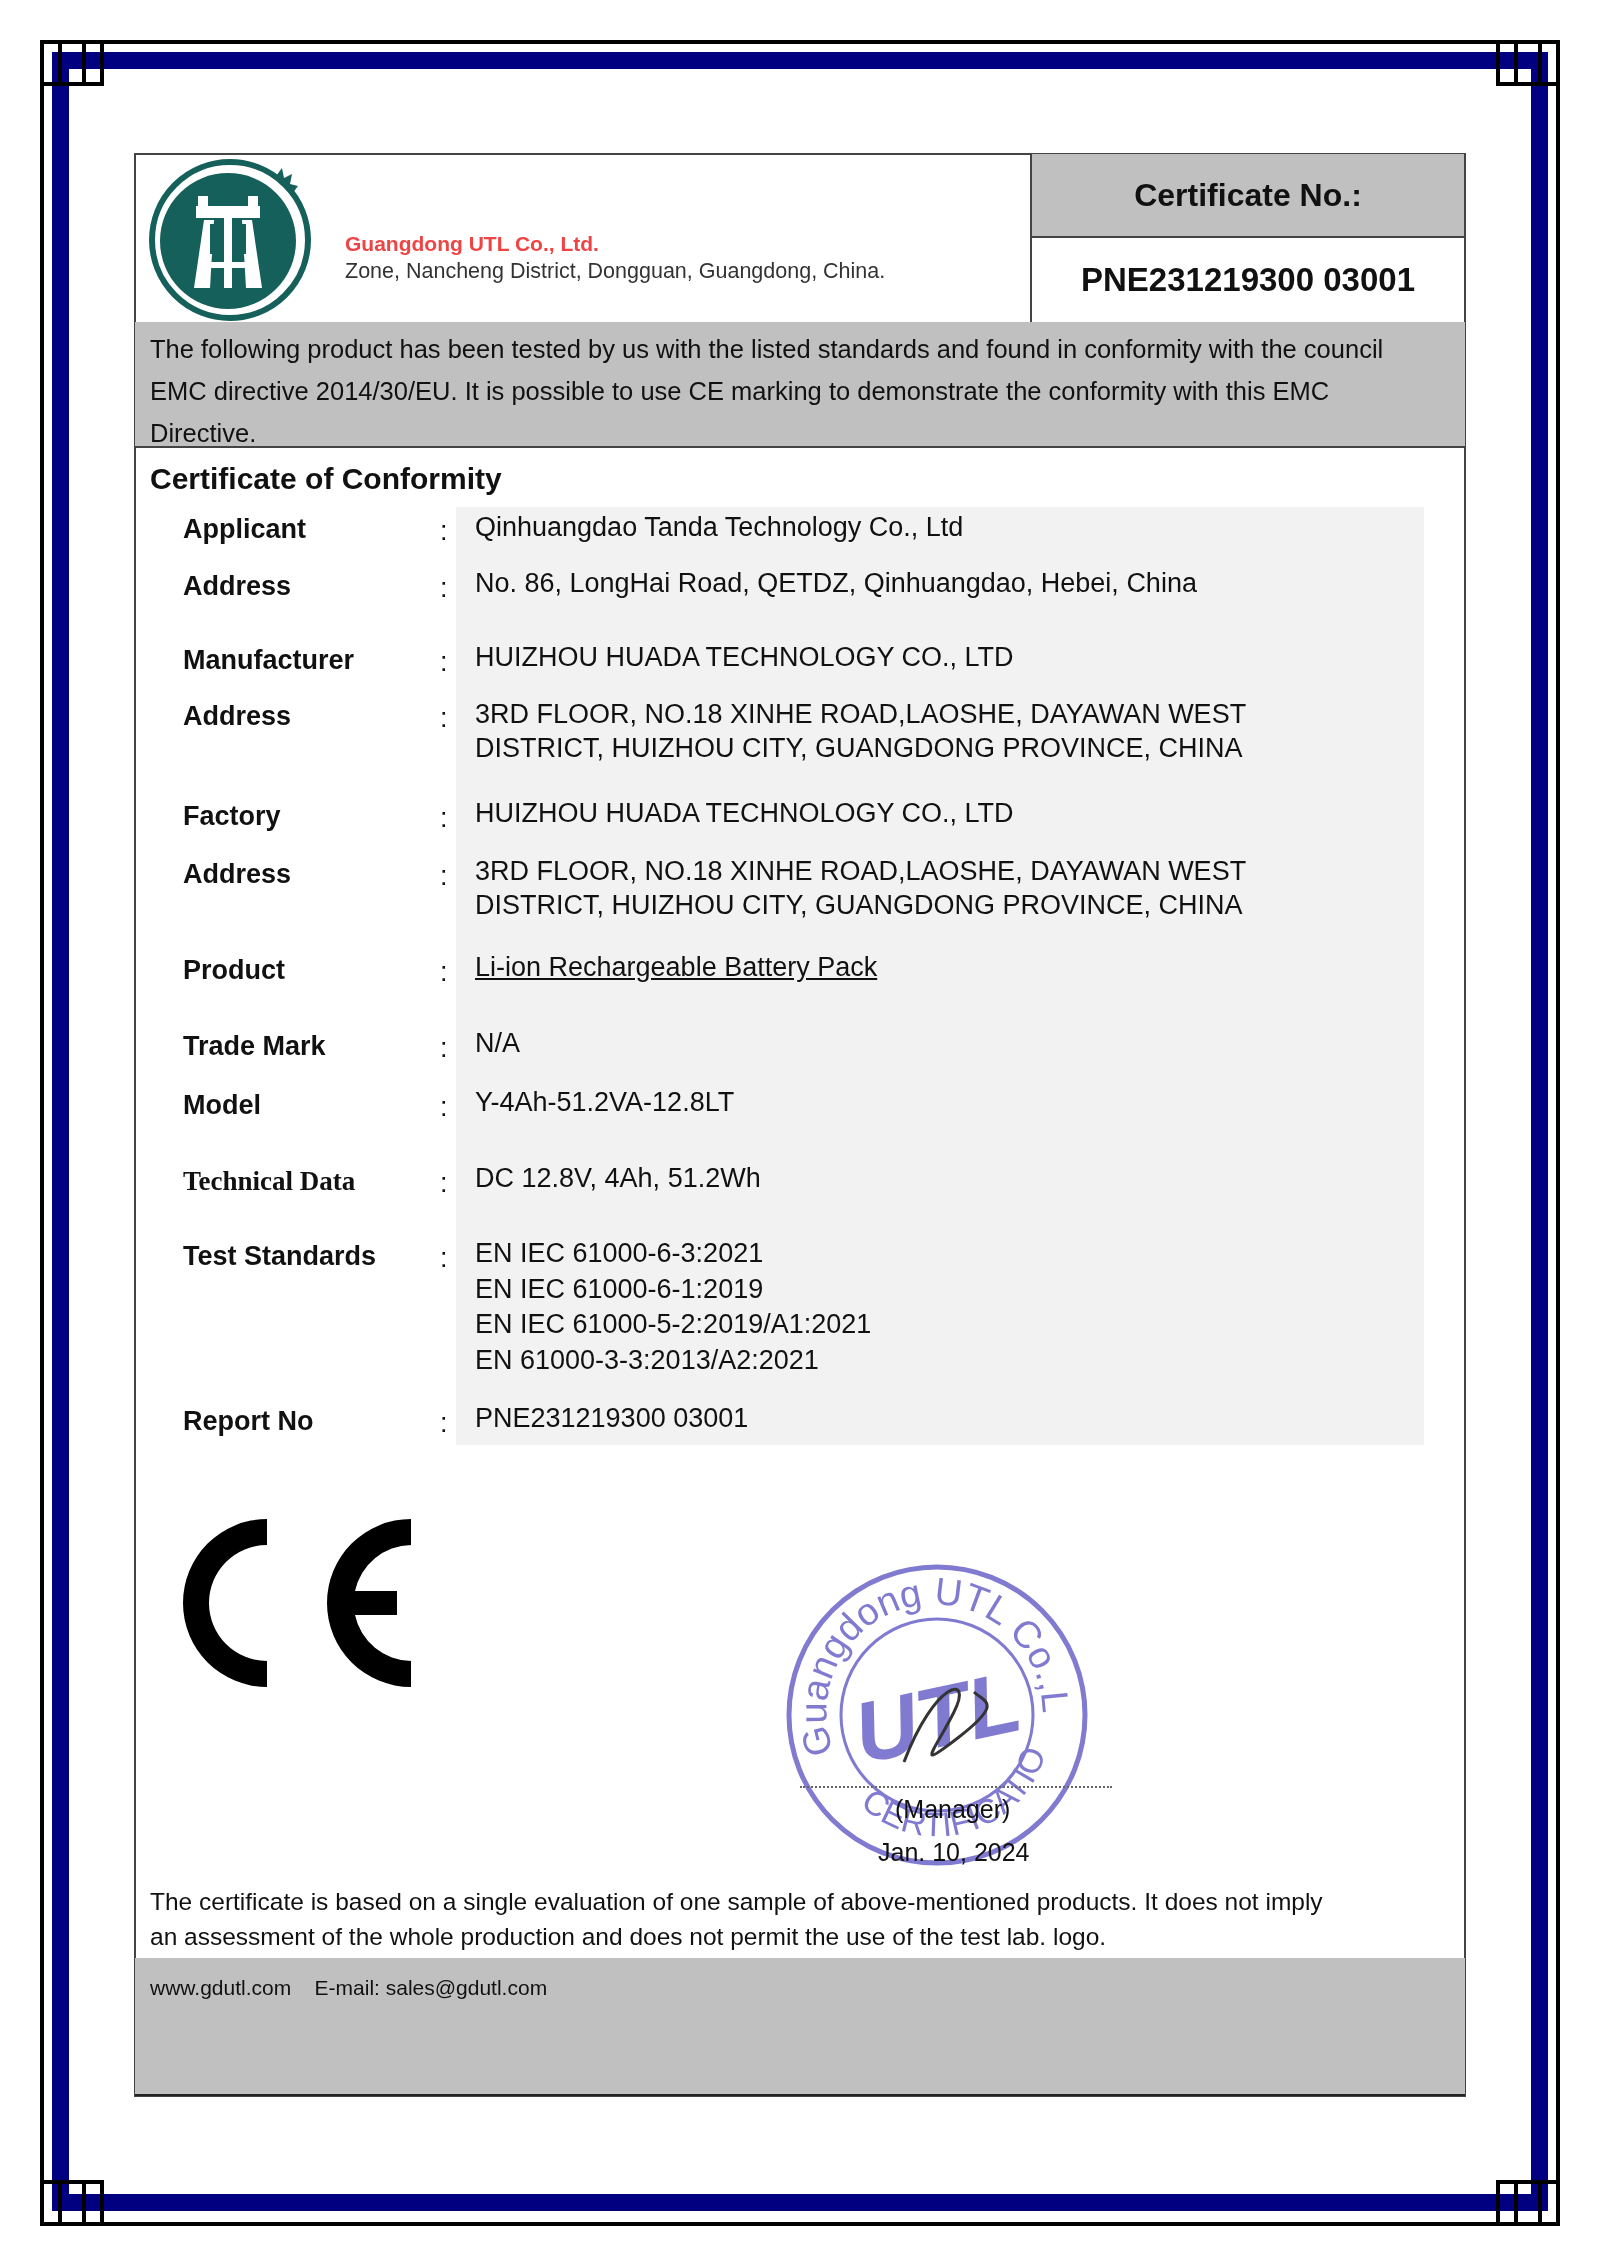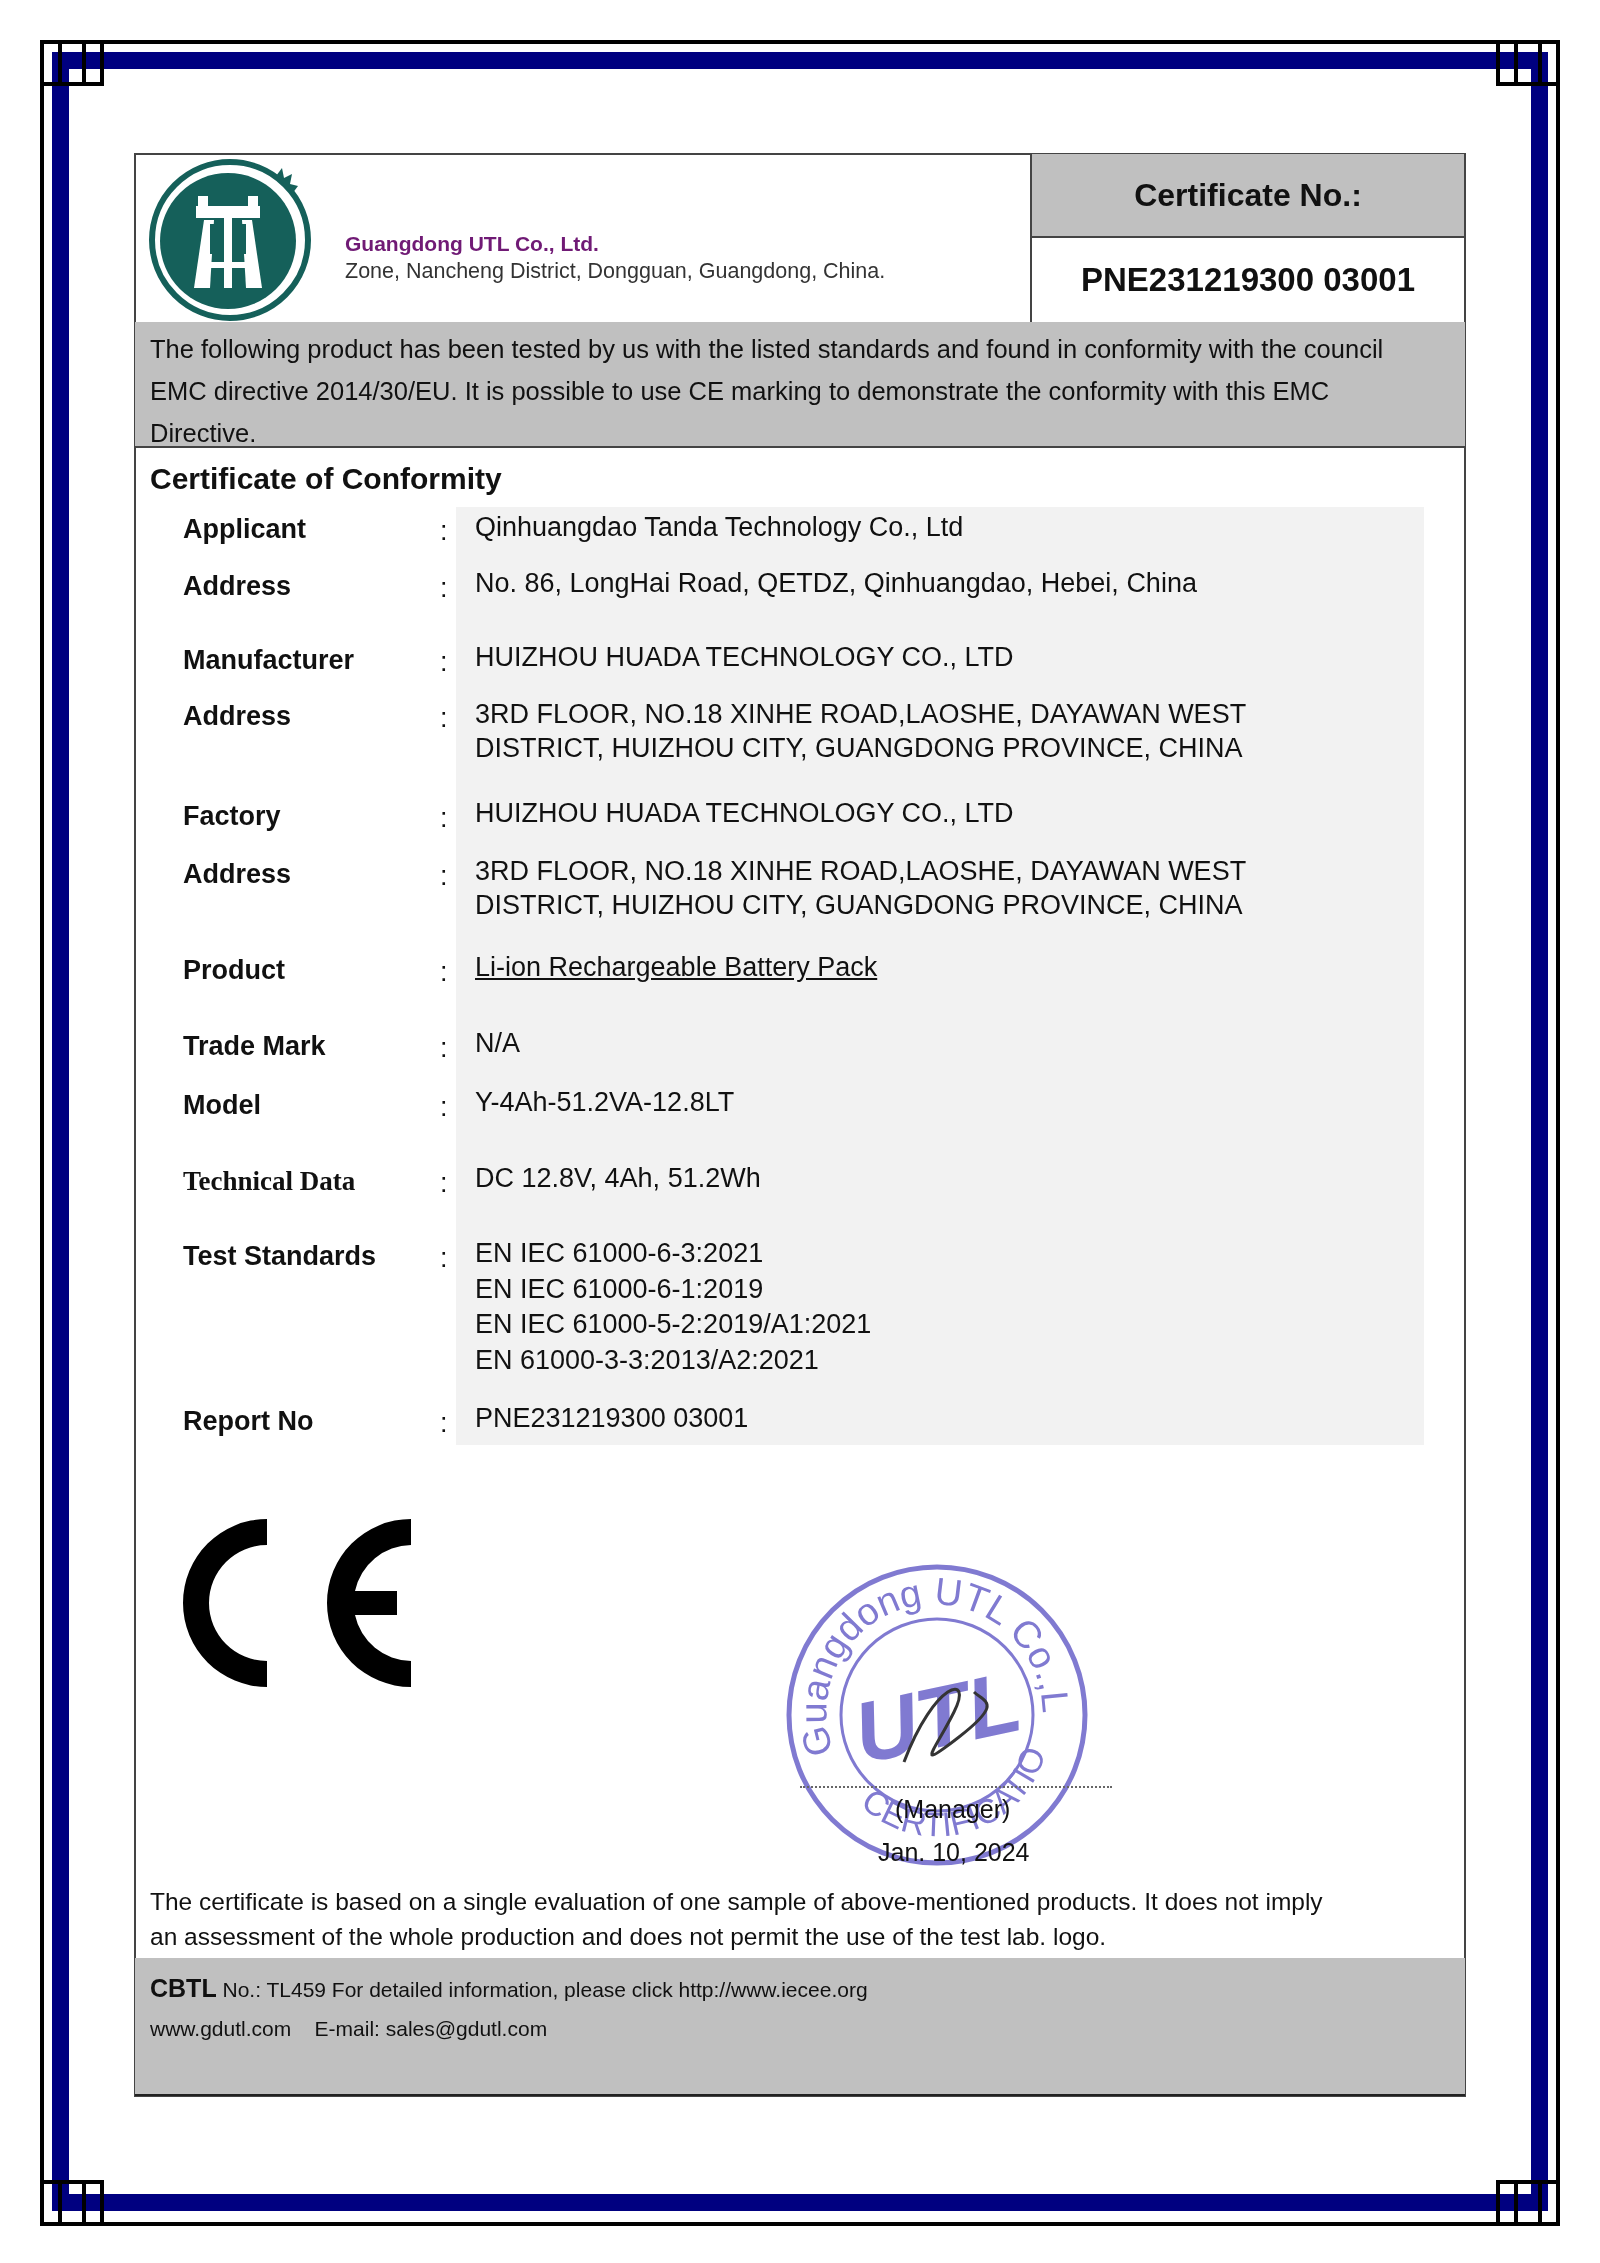--- a/index.html
+++ b/index.html
@@ -6,21 +6,21 @@
   body { width:1600px; height:2263px; position:relative; overflow:hidden; font-family:"Liberation Sans", sans-serif; color:#111; }
   .abs { position:absolute; }
   
   .frame-line { position:absolute; border:4px solid #000; box-sizing:border-box; }
   .navy { position:absolute; background:#000080; }
   .corner { position:absolute; border:4px solid #000; box-sizing:border-box; width:46px; height:46px; background:transparent; }
   
   #box { position:absolute; left:134px; top:153px; width:1332px; height:1944px; border:2px solid #444; box-sizing:border-box; }
   .cert-no-head { position:absolute; left:1030px; top:154px; width:434px; height:84px; background:#c0c0c0; border-left:2px solid #444; border-bottom:2px solid #444; box-sizing:border-box; display:flex; align-items:center; justify-content:center; font-weight:bold; font-size:32px; }
   .cert-no-val { position:absolute; left:1030px; top:238px; width:434px; height:84px; border-left:2px solid #444; box-sizing:border-box; display:flex; align-items:center; justify-content:center; font-weight:bold; font-size:33px; }
-  .company-name { position:absolute; left:345px; top:232px; font-size:21px; font-weight:bold; color:#701a75; }
+  .company-name { position:absolute; left:345px; top:232px; font-size:21px; font-weight:bold; color:#ef4444; }
   .company-addr { position:absolute; left:345px; top:258px; font-size:21.5px; color:#333; line-height:27px; width:680px; }
   .statement { position:absolute; left:135px; top:322px; width:1330px; height:126px; background:#c0c0c0; border-bottom:2px solid #444; box-sizing:border-box; padding:6px 4px 0 15px; font-size:25.5px; line-height:42px; }
   .doc-title { position:absolute; left:150px; top:462px; font-size:30px; font-weight:bold; }
   .value-panel { position:absolute; left:456px; top:507px; width:968px; height:938px; background:#f2f2f2; }
   .lbl { position:absolute; left:183px; font-size:27px; font-weight:bold; }
   .colon { position:absolute; left:440px; font-size:27px; }
   .val { position:absolute; left:475px; font-size:27px; line-height:34px; }
   .disclaimer { position:absolute; left:150px; top:1884px; width:1310px; font-size:24.5px; line-height:35px; }
   .footer { position:absolute; left:135px; top:1958px; width:1330px; height:138px; background:#c0c0c0; border-bottom:2px solid #222; box-sizing:border-box; padding:16px 0 0 15px; font-size:21px; }
   .footer .line { height:41px; line-height:28px; }
@@ -186,18 +186,15 @@
 <div class="manager">(Manager)</div>
 <div class="date">Jan. 10, 2024</div>
 
 <div class="disclaimer">
   <div>The certificate is based on a single evaluation of one sample of above-mentioned products. It does not imply</div>
   <div>an assessment of the whole production and does not permit the use of the test lab. logo.</div>
 </div>
 
 <div class="footer">
   <div class="line">
-    <span class="cbtl-bold">CBTL</span><span> No.: TL459 For detailed information, please click http://www.iecee.org</span>
-  </div>
-  <div class="line">
     <span>www.gdutl.com</span>&nbsp;&nbsp;&nbsp;&nbsp;<span>E-mail: sales@gdutl.com</span>
   </div>
 </div>
 
 </body></html>

